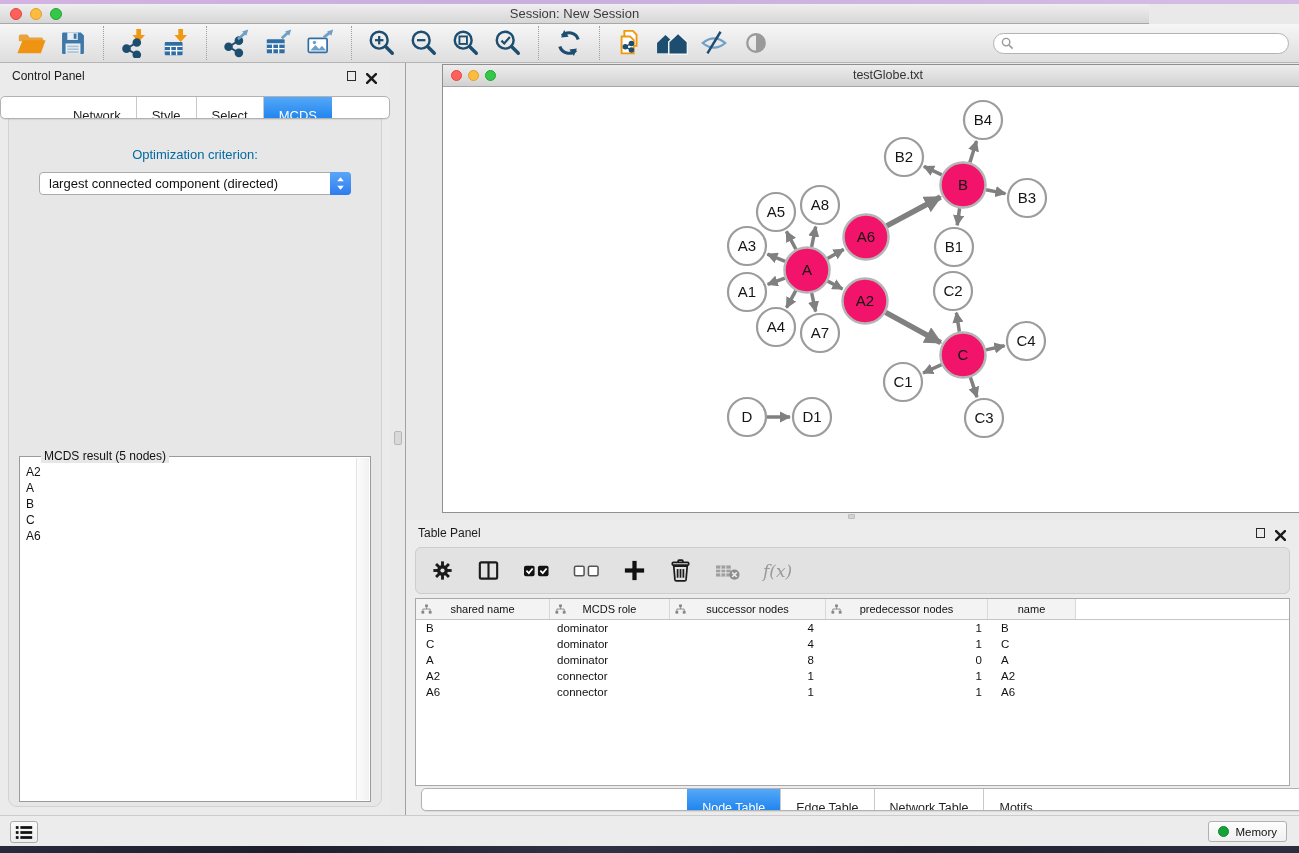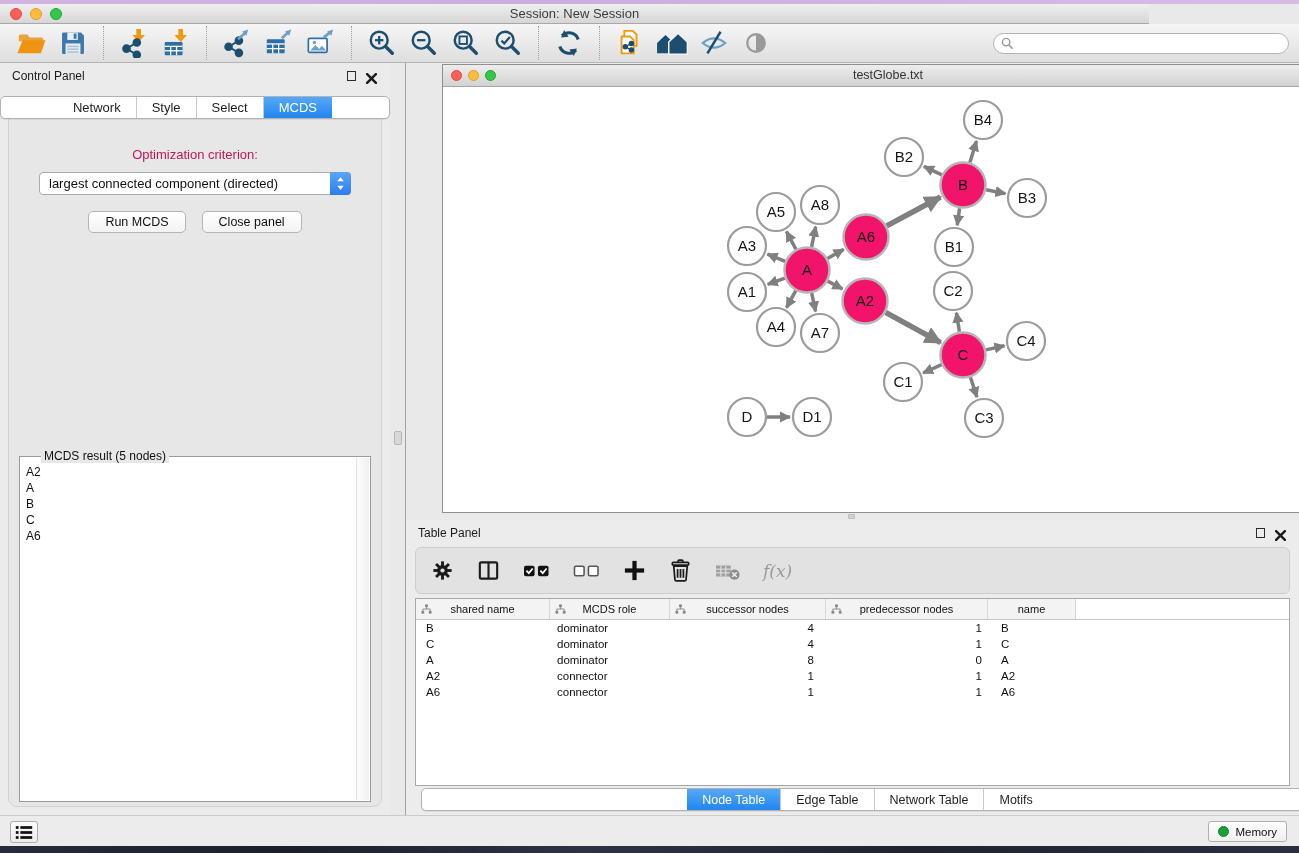--- a/index.html
+++ b/index.html
@@ -34,26 +34,26 @@
   .panel-head { position:relative; height:26px; }
   .panel-title { position:absolute; left:12px; top:6px; font-size:12px; color:#1b1b1b; }
   .float-btn { position:absolute; right:34px; top:8px; width:9px; height:10px; border:1.5px solid #2a2a2a; }
   .close-btn { position:absolute; right:13px; top:7px; width:11px; height:11px; }
 
   
   #control-panel { position:absolute; left:0; top:63px; width:390px; height:752px; background:#ebebeb; }
   #cp-tabs { position:absolute; top:33px; left:0; right:0; display:flex; justify-content:center; z-index:2; }
   .seg { display:inline-flex; border:1px solid #b2b2b2; border-radius:5px; background:#fff; overflow:hidden; height:23px;
     box-shadow:0 1px 1px rgba(0,0,0,.08); }
-  .seg-tab { padding:0 15px; line-height:22px; font-size:13px; color:#1f1f1f; border-left:1px solid #c9c9c9; background:#fff; }
+  .seg-tab { padding:8px 15px; line-height:22px; font-size:13px; color:#1f1f1f; border-left:1px solid #c9c9c9; background:#fff; }
   .seg-tab:first-child { border-left:none; }
   .seg-tab.active { background:linear-gradient(#55a8f7,#2186ef); color:#fff; }
   #cp-content { position:absolute; left:8px; right:8px; top:44px; bottom:8px; background:#e7e7e7;
     border:1px solid #d2d2d2; border-radius:9px; box-shadow:inset 0 1px 0 #f6f6f6; }
-  .opt-label { margin-top:39px; text-align:center; font-size:13px; color:#be185d; }
+  .opt-label { margin-top:39px; text-align:center; font-size:13px; color:#0369a1; }
   .dropdown { position:relative; width:312px; height:23px; margin:10px auto 16px; background:#fff;
     border:1px solid #ababab; border-radius:4px; display:flex; align-items:center; }
   .dropdown .dd-value { flex:1; font-size:13px; color:#111; padding-left:9px; line-height:21px; white-space:nowrap; }
   .dd-stepper { width:21px; height:23px; margin:-1px -1px -1px 0; border-radius:0 4px 4px 0;
     background:linear-gradient(#5ba5f8,#2e7cf0); display:flex; align-items:center; justify-content:center; }
   .btn-row { display:flex; justify-content:center; gap:16px; margin-top:13px; }
   .mac-btn { height:22px; padding:0 16px; font-size:12.5px; color:#111; background:linear-gradient(#ffffff,#f3f3f3);
     border:1px solid #b5b5b5; border-radius:5px; font-family:"Liberation Sans",sans-serif; }
   .result-box { position:absolute; left:10px; right:10px; top:348px; bottom:4px; background:#fff;
     border:1px solid #9b9b9b; }
@@ -305,24 +305,20 @@
     <div id="cp-content">
       <div class="opt-label">Optimization criterion:</div>
       <div class="dropdown">
         <span class="dd-value">largest connected component (directed)</span>
         <span class="dd-stepper">
             <svg width="9" height="15" viewBox="0 0 10 16">
               <path d="M5 1 L8.6 5.6 H1.4 z" fill="#fff"></path>
               <path d="M5 15 L1.4 10.4 H8.6 z" fill="#fff"></path>
             </svg>
           </span>
-      </div>
-      <div class="btn-row">
-        <button class="mac-btn">Run MCDS</button>
-        <button class="mac-btn">Close panel</button>
       </div>
       <div class="result-box">
         <span class="result-legend">MCDS result (5 nodes)</span>
         <div id="result-list">
             <div class="result-item">A2</div>
             <div class="result-item">A</div>
             <div class="result-item">B</div>
             <div class="result-item">C</div>
             <div class="result-item">A6</div>
           </div>

